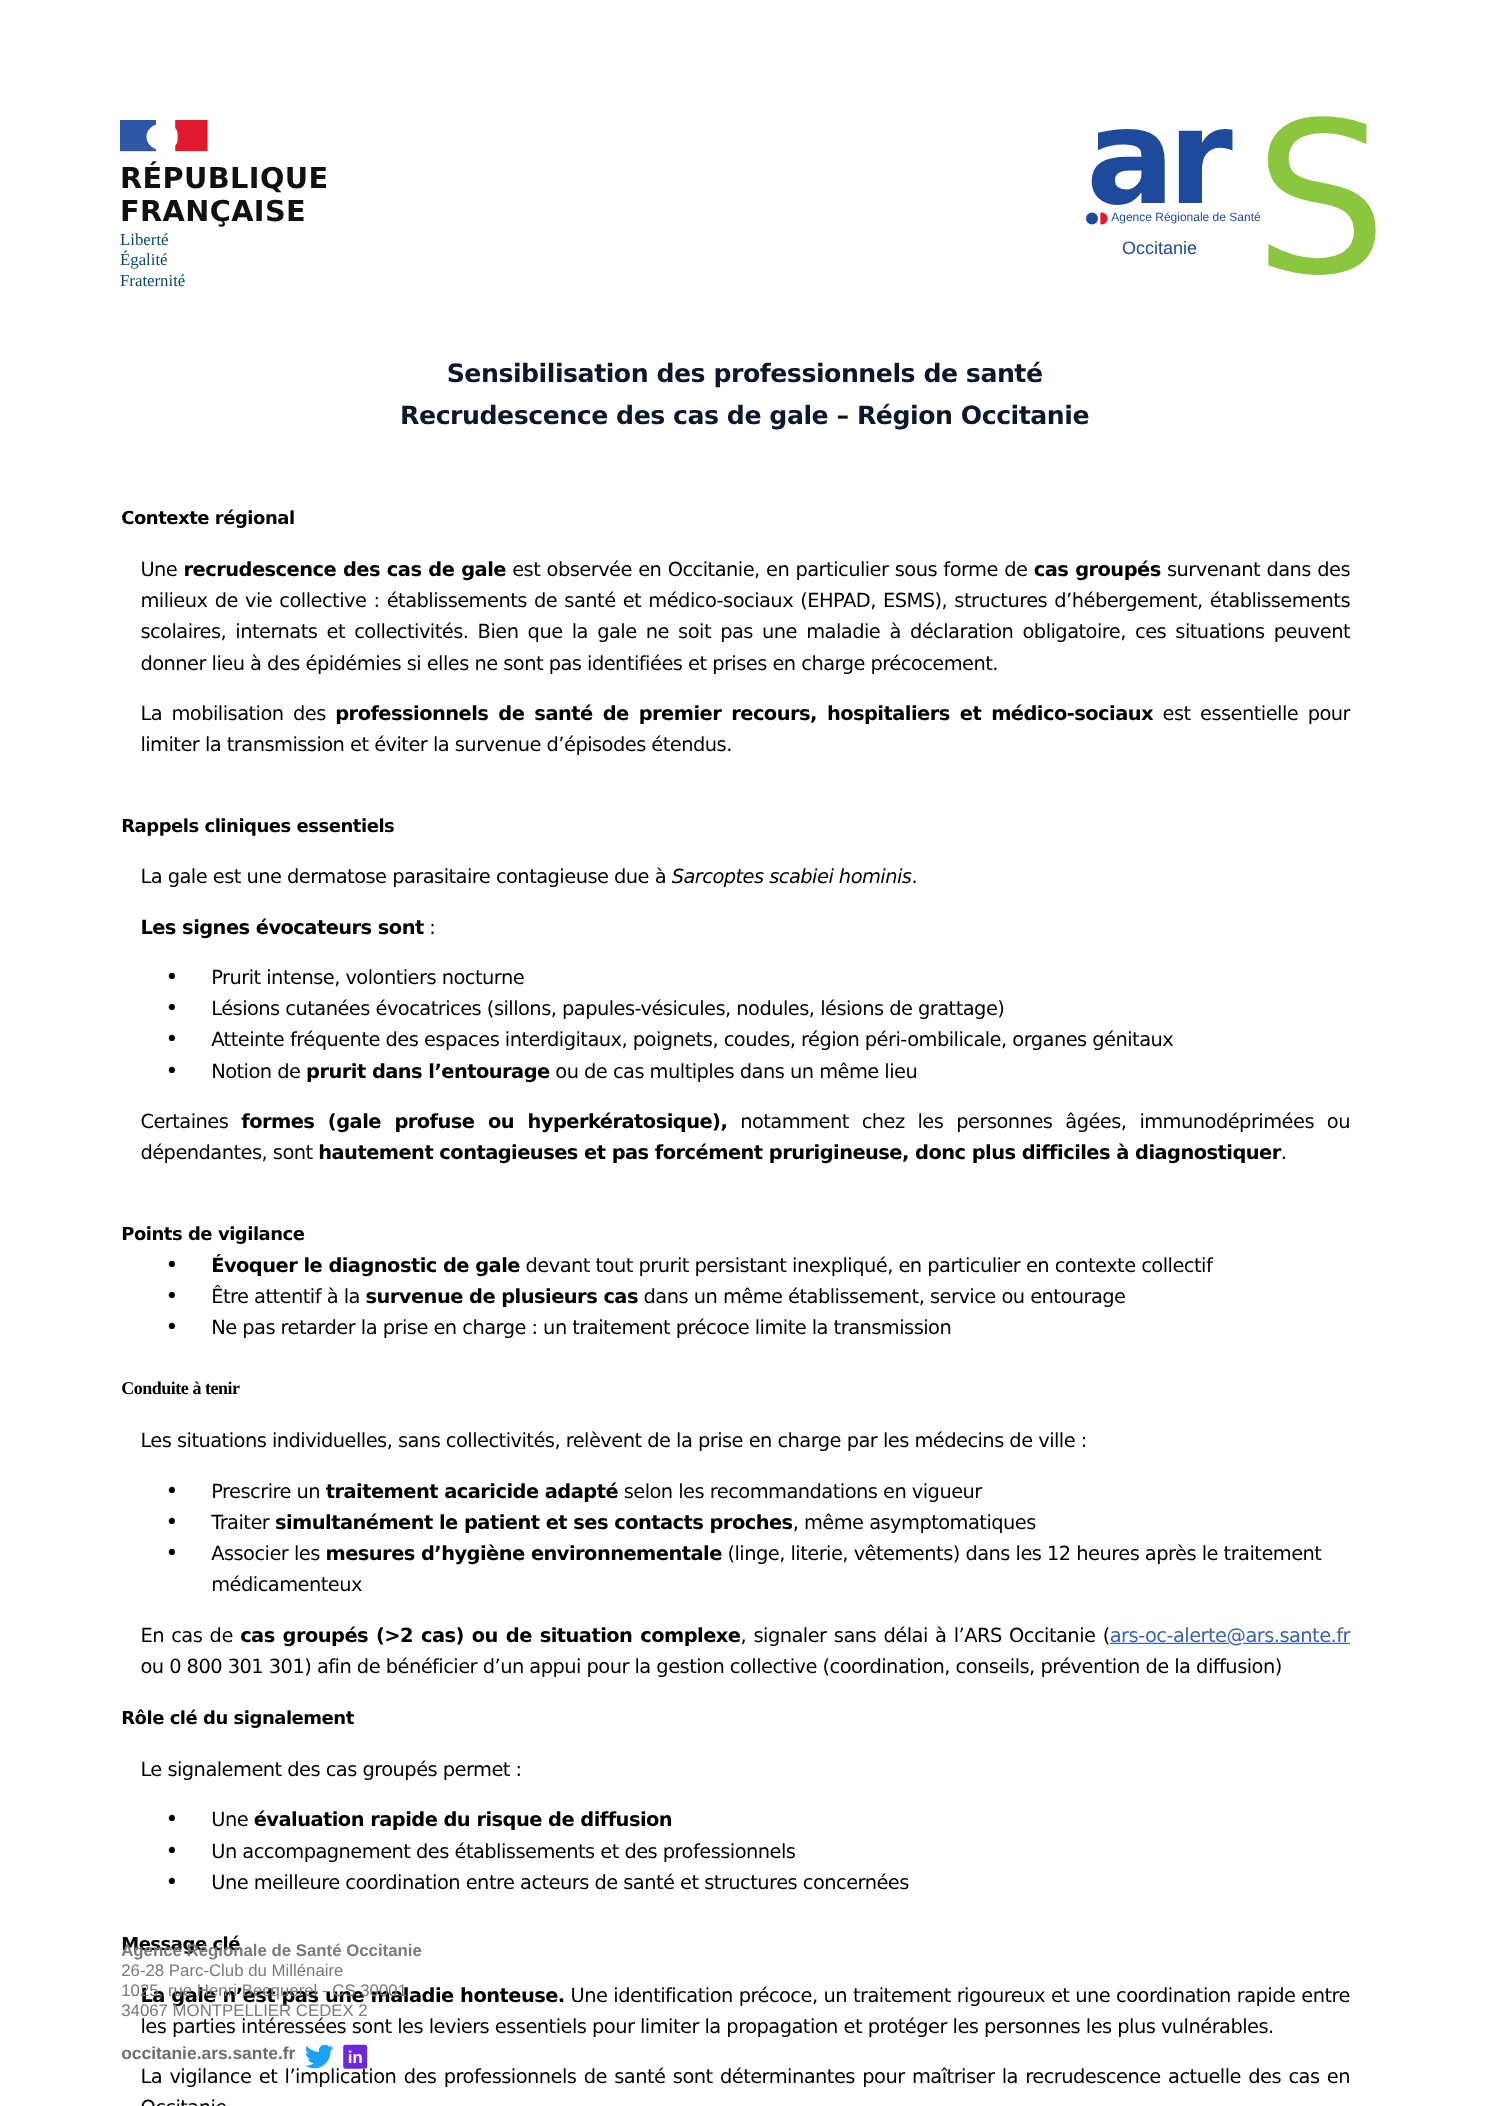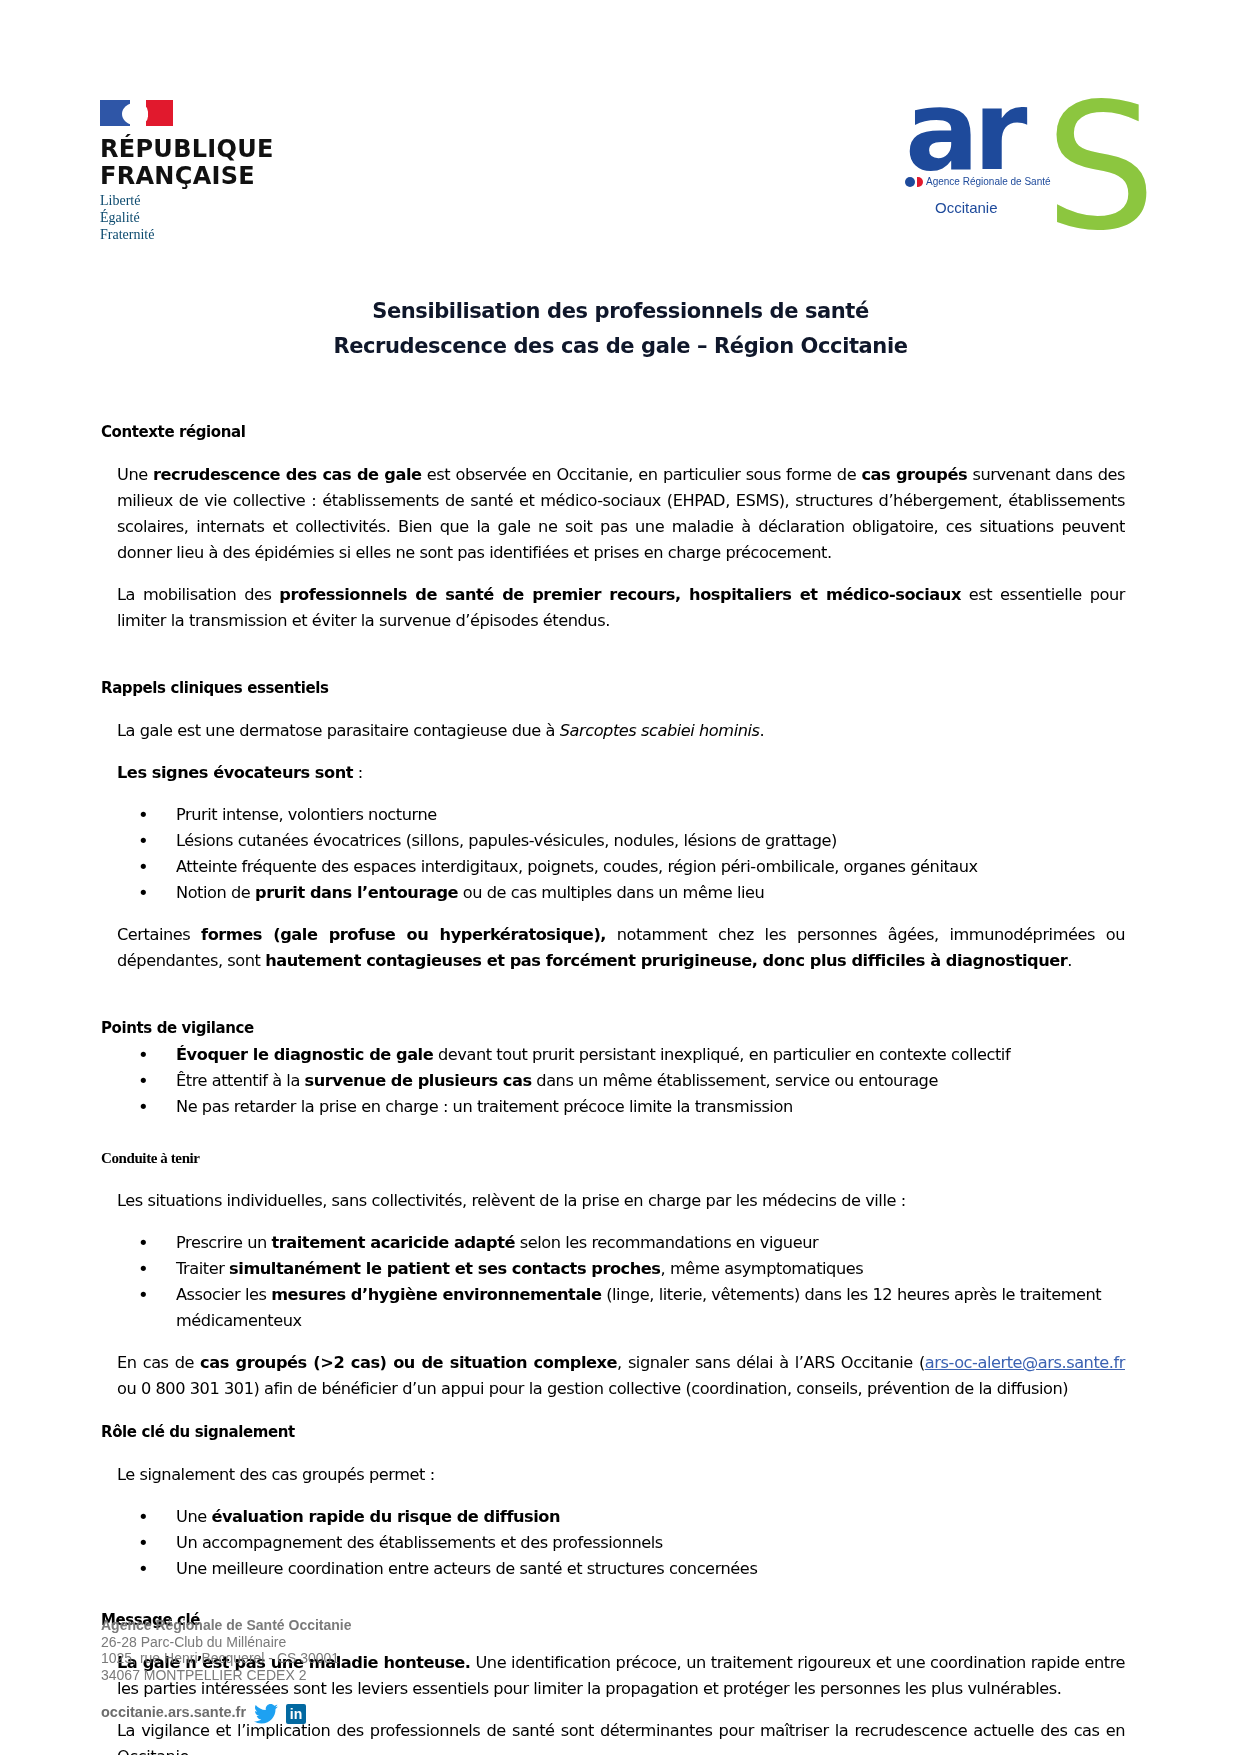--- a/index.html
+++ b/index.html
@@ -50,21 +50,21 @@
   .gap-lg { height: 24px; }
   .link { color: #3b62b2; text-decoration: underline; }
 
   
   .footer { position: absolute; left: 101px; top: 1617px; font-family: "Liberation Sans", sans-serif;
             color: #7a7a7a; font-size: 14px; line-height: 16.5px; }
   .footer .org { font-weight: bold; }
   .footer .web-row { display: flex; align-items: flex-start; margin-top: 21px; }
   .footer .web { font-weight: bold; color: #6d6d6d; font-size: 14.5px; }
   .tw-icon { display: inline-block; width: 24px; height: 20px; margin-left: 8px; }
-  .li-icon { display: inline-block; width: 20px; height: 20px; margin-left: 8px; background: #0369a1;
+  .li-icon { display: inline-block; width: 20px; height: 20px; margin-left: 8px; background: #6d28d9;
              color: #fff; font-weight: bold; font-size: 14px; line-height: 20px; text-align: center; border-radius: 2px; }
 </style>
 </head>
 <body>
 
 <div class="rf-logo">
   <div class="rf-flag">
     <div class="blue"></div>
       <div class="white"></div>
       <div class="red"></div>

